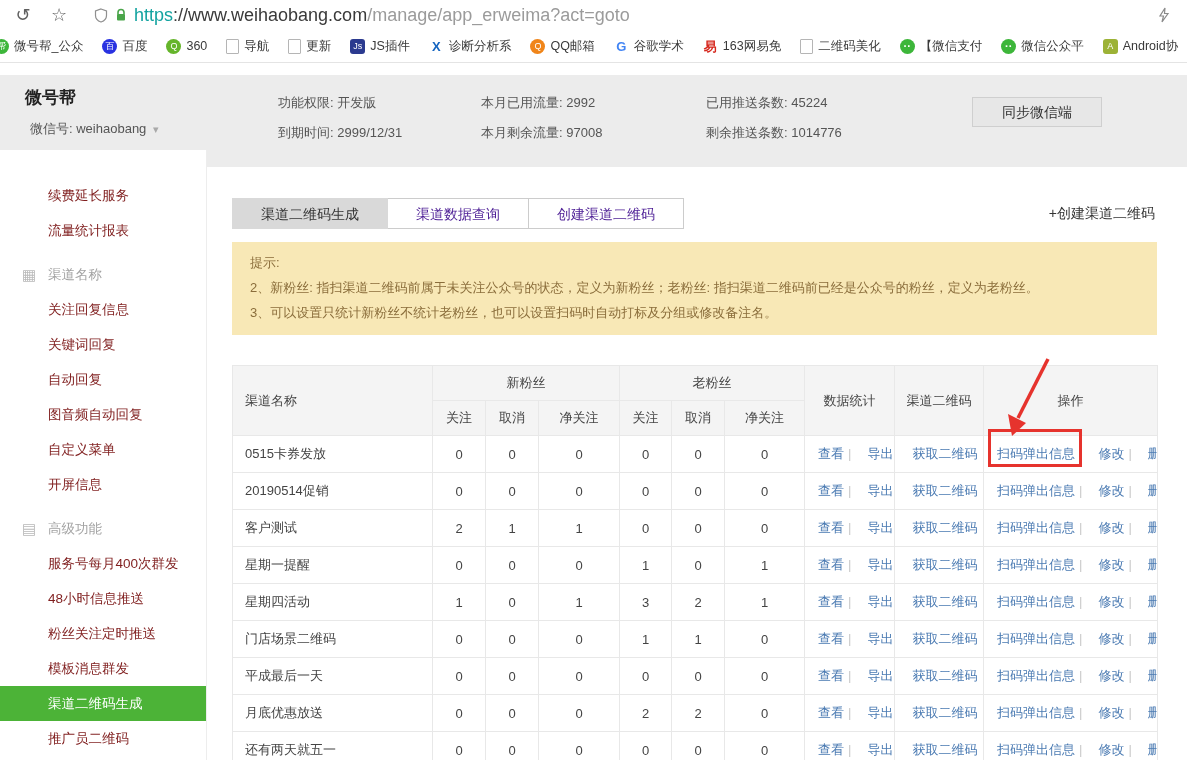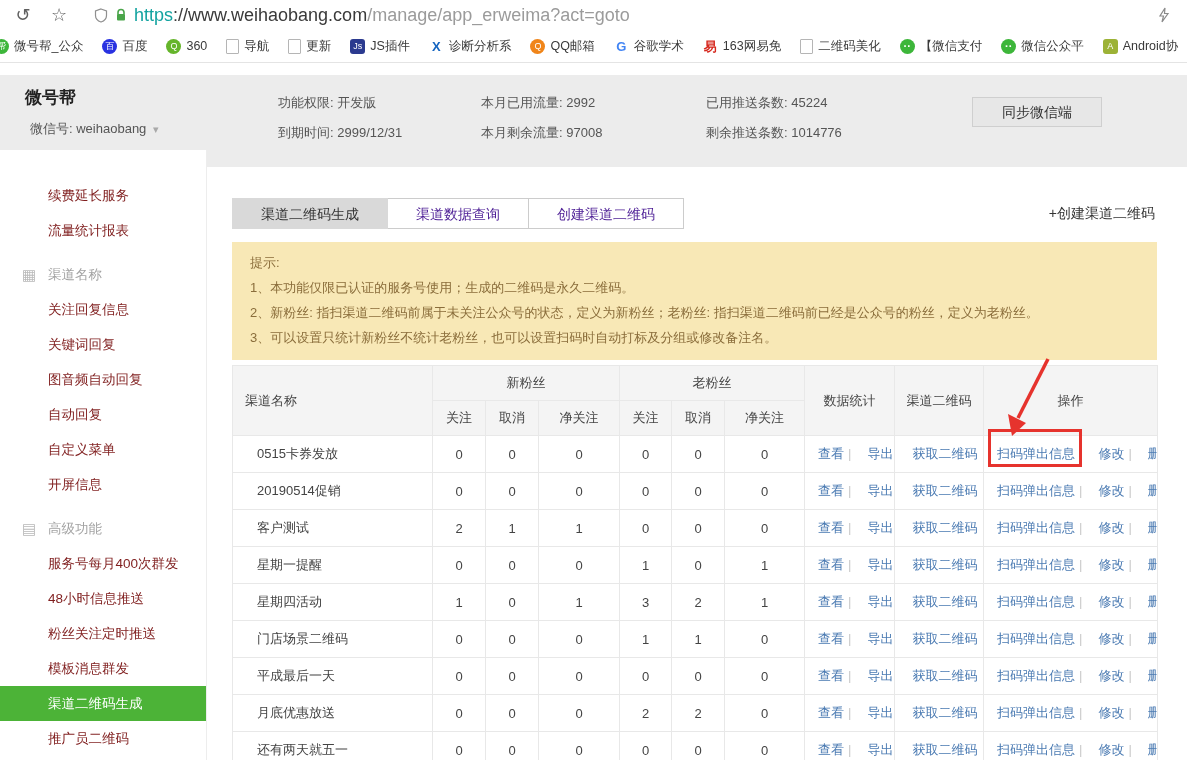--- a/index.html
+++ b/index.html
@@ -54,21 +54,21 @@
   .create-link{position:absolute;right:2px;top:55px;font-size:14px;color:#333;cursor:pointer;}
 
   .notice{position:absolute;top:92px;left:0;right:0;background:#f8e8b6;color:#8a6d3b;font-size:13px;
           padding:8px 18px 10px;line-height:25px;box-sizing:border-box;}
 
   .table-wrap{position:absolute;top:215px;left:0;right:0;}
   table{width:100%;border-collapse:collapse;font-size:13px;table-layout:fixed;}
   th,td{border:1px solid #e8e8e8;text-align:center;font-weight:normal;color:#444;overflow:hidden;white-space:nowrap;}
   th{background:#f4f4f4;height:32px;}
   tbody td{height:34px;background:#fff;}
-  td.c-name{text-align:left;padding-left:24px;}
+  td.c-name{text-align:left;padding-left:12px;}
   a.tlink{color:#4a7ab2;text-decoration:none;cursor:pointer;margin-left:12px;}
   .sep{color:#c9c9c9;margin:0 4px;}
 
   
   .red-box{position:absolute;left:988px;top:429px;width:94px;height:38px;border:3px solid #e6332d;
            box-sizing:border-box;pointer-events:none;z-index:5;}
   .arrow-svg{position:absolute;left:998px;top:356px;z-index:6;pointer-events:none;}
 </style>
 </head>
 <body>
@@ -199,23 +199,23 @@
 
   <div class="side-section">
     <span class="side-icon">▦</span>
     <span class="side-label">渠道名称</span>
   </div>
 
   <div class="side-item">关注回复信息</div>
 
   <div class="side-item">关键词回复</div>
 
+  <div class="side-item">自动回复</div>
+
   <div class="side-item">图音频自动回复</div>
-
-  <div class="side-item">自动回复</div>
 
   <div class="side-item">自定义菜单</div>
 
   <div class="side-item">开屏信息</div>
 
   <div class="side-section">
     <span class="side-icon">▤</span>
     <span class="side-label">高级功能</span>
   </div>
 
@@ -235,21 +235,20 @@
   <div class="main">
     <div class="tab-row">
         <div class="tab active">渠道二维码生成</div>
         <div class="tab">渠道数据查询</div>
         <div class="tab">创建渠道二维码</div>
       </div>
     <div class="create-link">+创建渠道二维码</div>
 
     <div class="notice">
       <div>提示:</div>
-      <div>1、本功能仅限已认证的服务号使用；生成的二维码是永久二维码。</div>
       <div>2、新粉丝: 指扫渠道二维码前属于未关注公众号的状态，定义为新粉丝；老粉丝: 指扫渠道二维码前已经是公众号的粉丝，定义为老粉丝。</div>
       <div>3、可以设置只统计新粉丝不统计老粉丝，也可以设置扫码时自动打标及分组或修改备注名。</div>
     </div>
 
     <div class="table-wrap">
       <table>
         <colgroup>
           <col style="width:200px">
             <col style="width:53px">
             <col style="width:53px">

